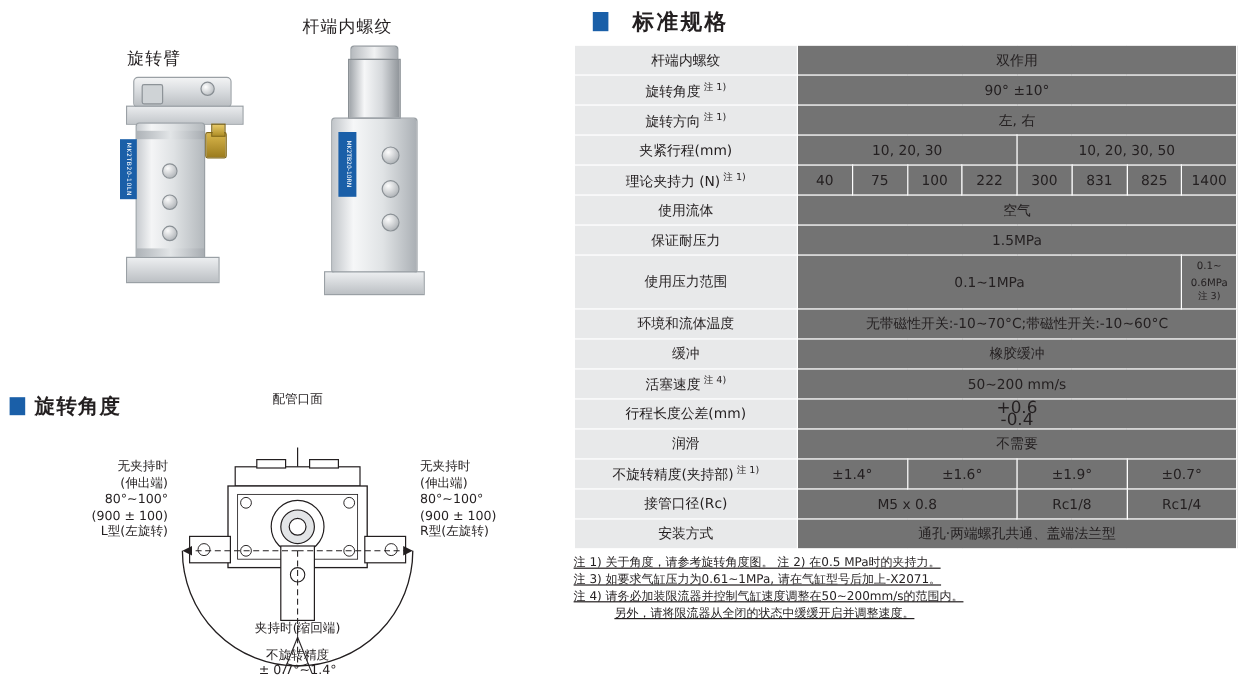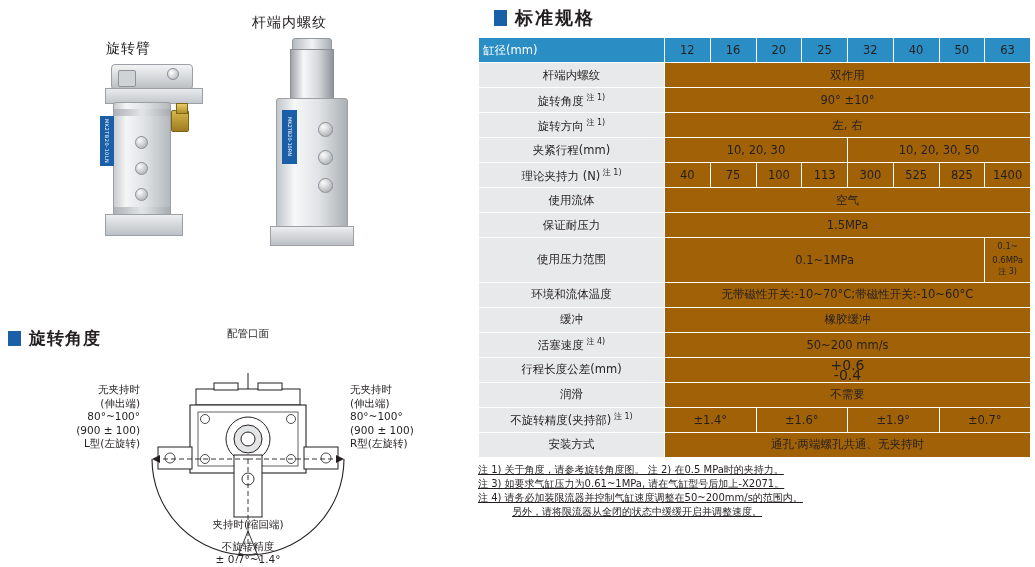--- a/index.html
+++ b/index.html
@@ -115,37 +115,37 @@
   .head-left { left: 8px; top: 327px; }
 
   
   .diagram { position: absolute; left: 0px; top: 355px; width: 470px; height: 212px; }
   .dtext { position: absolute; font-size: 10.5px; line-height: 13.5px; color: #231f20; }
   .dtext.center { text-align: center; }
   .dtext.right { text-align: right; }
 
   
   .right { position: absolute; left: 478px; top: 6px; width: 552px; }
-  .head-right { position: static; display: flex; align-items: center; gap: 8px; margin-bottom: 7px; padding-left: 16px; }
+  .head-right { position: static; display: flex; align-items: center; gap: 20px; margin-bottom: 7px; padding-left: 16px; }
   .head-right .sq { width: 13px; height: 16px; background: #1a5fa8; }
   .head-right .txt { font-size: 18px; font-weight: bold; letter-spacing: 2px; }
 
   table.spec { border-collapse: collapse; width: 552px; table-layout: fixed; }
   table.spec td {
     border: 1px solid #ffffff;
     font-size: 11.5px;
     padding: 0 4px;
     height: 25px;
     text-align: center;
     color: #231f20;
   }
   td.rowhdr {
     background: #e8e9ea; text-align: left; padding-left: 9px; width: 186px; white-space: nowrap;
   }
-  td.val { background: #a16207; }
+  td.val { background: #737373; }
   .hdr-row td { background: #2a8ec4; color: #ffffff; font-size: 12.5px; border-color:#fff; }
   .hdr-row td.rowhdr { background: #2a8ec4; color: #ffffff; text-align: left; }
   .sup { font-size: 8px; vertical-align: super; }
   .note-sm { font-size: 8.5px; line-height: 10px; }
   .stack { font-size: 14px; line-height: 10px; }
 
   .footnotes {
     margin-top: 5px; font-size: 10px; line-height: 14px; color: #231f20; width: 552px;
   }
   .footnotes div { white-space: nowrap; text-decoration: underline; }
@@ -274,31 +274,20 @@
         <col style="width:45.75px">
           <col style="width:45.75px">
           <col style="width:45.75px">
           <col style="width:45.75px">
         <col style="width:45.75px">
           <col style="width:45.75px">
           <col style="width:45.75px">
           <col style="width:45.75px">
       </colgroup>
       <tbody id="spec-body">
-          <tr class="hdr-row">
-            <td class="rowhdr">缸径(mm)</td>
-            <td>12</td>
-            <td>16</td>
-            <td>20</td>
-            <td>25</td>
-            <td>32</td>
-            <td>40</td>
-            <td>50</td>
-            <td>63</td>
-          </tr>
           <tr>
             <td class="rowhdr">杆端内螺纹</td>
             <td class="val" colspan="8">双作用</td>
           </tr>
           <tr>
             <td class="rowhdr">旋转角度<span class="sup"> 注 1)</span></td>
             <td class="val" colspan="8">90° ±10°</td>
           </tr>
           <tr>
             <td class="rowhdr">旋转方向<span class="sup"> 注 1)</span></td>
@@ -307,23 +296,23 @@
           <tr>
             <td class="rowhdr">夹紧行程(mm)</td>
             <td class="val" colspan="4">10, 20, 30</td>
             <td class="val" colspan="4">10, 20, 30, 50</td>
           </tr>
           <tr>
             <td class="rowhdr">理论夹持力 (N)<span class="sup"> 注 1)</span></td>
             <td class="val" colspan="1">40</td>
             <td class="val" colspan="1">75</td>
             <td class="val" colspan="1">100</td>
-            <td class="val" colspan="1">113</td>
+            <td class="val" colspan="1">222</td>
             <td class="val" colspan="1">300</td>
-            <td class="val" colspan="1">525</td>
+            <td class="val" colspan="1">831</td>
             <td class="val" colspan="1">825</td>
             <td class="val" colspan="1">1400</td>
           </tr>
           <tr>
             <td class="rowhdr">使用流体</td>
             <td class="val" colspan="8">空气</td>
           </tr>
           <tr>
             <td class="rowhdr">保证耐压力</td>
             <td class="val" colspan="8">1.5MPa</td>
@@ -356,22 +345,28 @@
             <td class="val" colspan="8">不需要</td>
           </tr>
           <tr>
             <td class="rowhdr">不旋转精度(夹持部)<span class="sup"> 注 1)</span></td>
             <td class="val" colspan="2">±1.4°</td>
             <td class="val" colspan="2">±1.6°</td>
             <td class="val" colspan="2">±1.9°</td>
             <td class="val" colspan="2">±0.7°</td>
           </tr>
           <tr>
+            <td class="rowhdr">接管口径(Rc)</td>
+            <td class="val" colspan="4">M5 x 0.8</td>
+            <td class="val" colspan="2">Rc1/8</td>
+            <td class="val" colspan="2">Rc1/4</td>
+          </tr>
+          <tr>
             <td class="rowhdr">安装方式</td>
-            <td class="val" colspan="8">通孔·两端螺孔共通、无夹持时</td>
+            <td class="val" colspan="8">通孔·两端螺孔共通、盖端法兰型</td>
           </tr>
         </tbody>
     </table>
 
     <div class="footnotes" id="footnotes">
         <div>注 1) 关于角度，请参考旋转角度图。 注 2) 在0.5 MPa时的夹持力。</div>
         <div>注 3) 如要求气缸压力为0.61~1MPa, 请在气缸型号后加上-X2071。</div>
         <div>注 4) 请务必加装限流器并控制气缸速度调整在50~200mm/s的范围内。</div>
         <div class="fn-indent">另外，请将限流器从全闭的状态中缓缓开启并调整速度。</div>
       </div>

